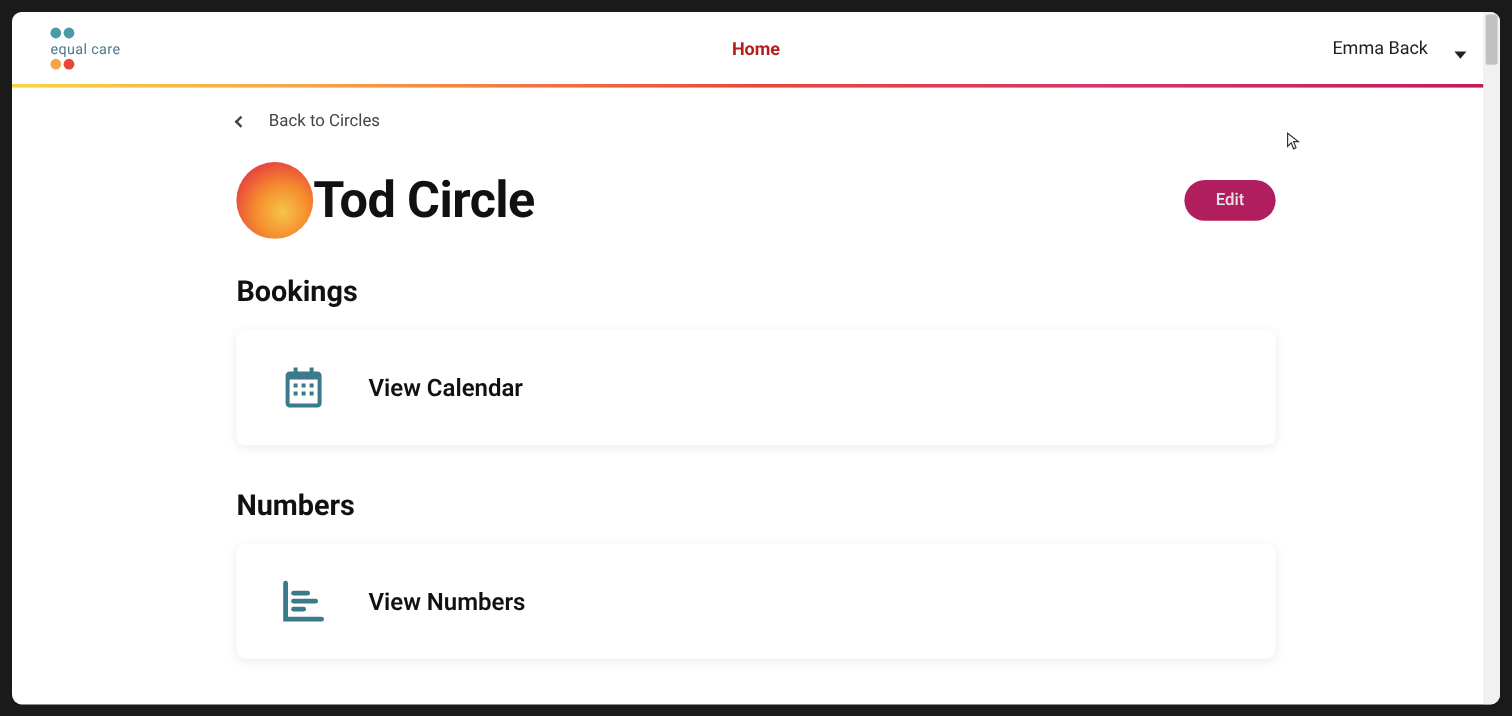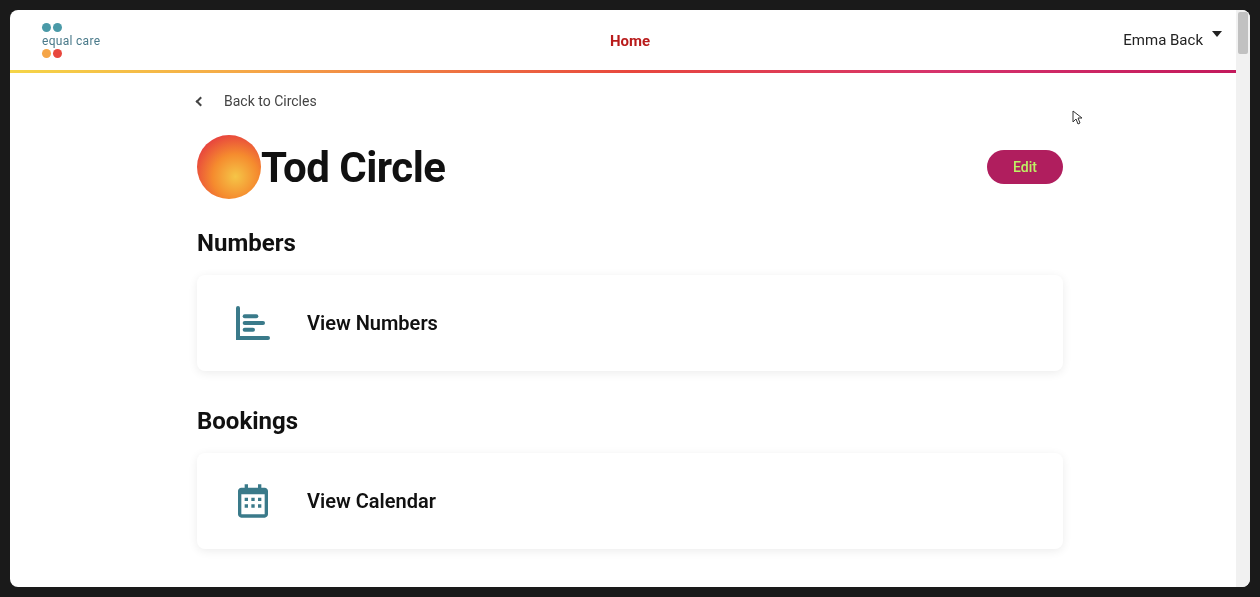--- a/index.html
+++ b/index.html
@@ -76,22 +76,22 @@
     }
     .nav-link {
       font-size: 15px;
       font-weight: 700;
       color: #b91c1c;
       cursor: pointer;
       text-align: center;
     }
     .user-menu {
       display: flex;
-      align-items: flex-start;
-      gap: 9px;
+      align-items: flex-end;
+      gap: 22px;
       cursor: pointer;
     }
     .user-name {
       font-size: 15px;
       color: #222;
     }
     .caret-down {
       width: 0;
       height: 0;
       border-left: 5px solid transparent;
@@ -141,21 +141,21 @@
       background: radial-gradient(circle at 60% 65%, #f5c547 0%, #f58b2e 40%, #e8473d 75%, #d6336c 100%);
     }
     .circle-title {
       font-size: 42px;
       font-weight: 700;
       color: #111;
       letter-spacing: -0.5px;
     }
     .edit-button {
       background: #b01e5e;
-      color: #bef264;
+      color: #e5e5e5;
       border: none;
       border-radius: 999px;
       padding: 9px 26px;
       font-size: 14px;
       font-weight: 500;
       cursor: pointer;
     }
     .section {
       padding: 0 42px;
     }
@@ -239,47 +239,47 @@
       <span>Back to Circles</span>
     </div>
 
     <div class="circle-header">
       <div class="circle-title-group">
         <div class="circle-avatar"></div>
         <h1 class="circle-title">Tod Circle</h1>
       </div>
       <button class="edit-button">Edit</button>
     </div>
+
+    <section class="section">
+      <h2 class="section-title">Bookings</h2>
+      <div class="card">
+        <div class="card-icon">
+          <svg viewBox="0 0 24 24" width="40" height="40" fill="#3a7a8a">
+            <path d="M7 2v2H5c-1.1 0-2 .9-2 2v14c0 1.1.9 2 2 2h14c1.1 0 2-.9 2-2V6c0-1.1-.9-2-2-2h-2V2h-2v2H9V2H7zm-2 6h14v12H5V8zm2 2v2h2v-2H7zm4 0v2h2v-2h-2zm4 0v2h2v-2h-2zM7 14v2h2v-2H7zm4 0v2h2v-2h-2zm4 0v2h2v-2h-2z"></path>
+          </svg>
+        </div>
+        <span class="card-label">View Calendar</span>
+      </div>
+    </section>
 
     <section class="section">
       <h2 class="section-title">Numbers</h2>
       <div class="card">
         <div class="card-icon">
           <svg viewBox="0 0 24 24" width="40" height="40" fill="none" stroke="#3a7a8a" stroke-width="2.4" stroke-linecap="round">
             <path d="M3 3v18h18"></path>
             <line x1="7" y1="8" x2="14" y2="8"></line>
             <line x1="7" y1="12" x2="18" y2="12"></line>
             <line x1="7" y1="16" x2="12" y2="16"></line>
           </svg>
         </div>
         <span class="card-label">View Numbers</span>
       </div>
     </section>
 
-    <section class="section">
-      <h2 class="section-title">Bookings</h2>
-      <div class="card">
-        <div class="card-icon">
-          <svg viewBox="0 0 24 24" width="40" height="40" fill="#3a7a8a">
-            <path d="M7 2v2H5c-1.1 0-2 .9-2 2v14c0 1.1.9 2 2 2h14c1.1 0 2-.9 2-2V6c0-1.1-.9-2-2-2h-2V2h-2v2H9V2H7zm-2 6h14v12H5V8zm2 2v2h2v-2H7zm4 0v2h2v-2h-2zm4 0v2h2v-2h-2zM7 14v2h2v-2H7zm4 0v2h2v-2h-2zm4 0v2h2v-2h-2z"></path>
-          </svg>
-        </div>
-        <span class="card-label">View Calendar</span>
-      </div>
-    </section>
-
   </main>
 
   <svg class="cursor-pointer" viewBox="0 0 12 16">
     <path d="M1 1 L1 12 L4 9 L6 14 L8 13 L6 8 L10 8 Z" fill="#fff" stroke="#333" stroke-width="1"></path>
   </svg>
 
 </div>
 
 </body></html>

